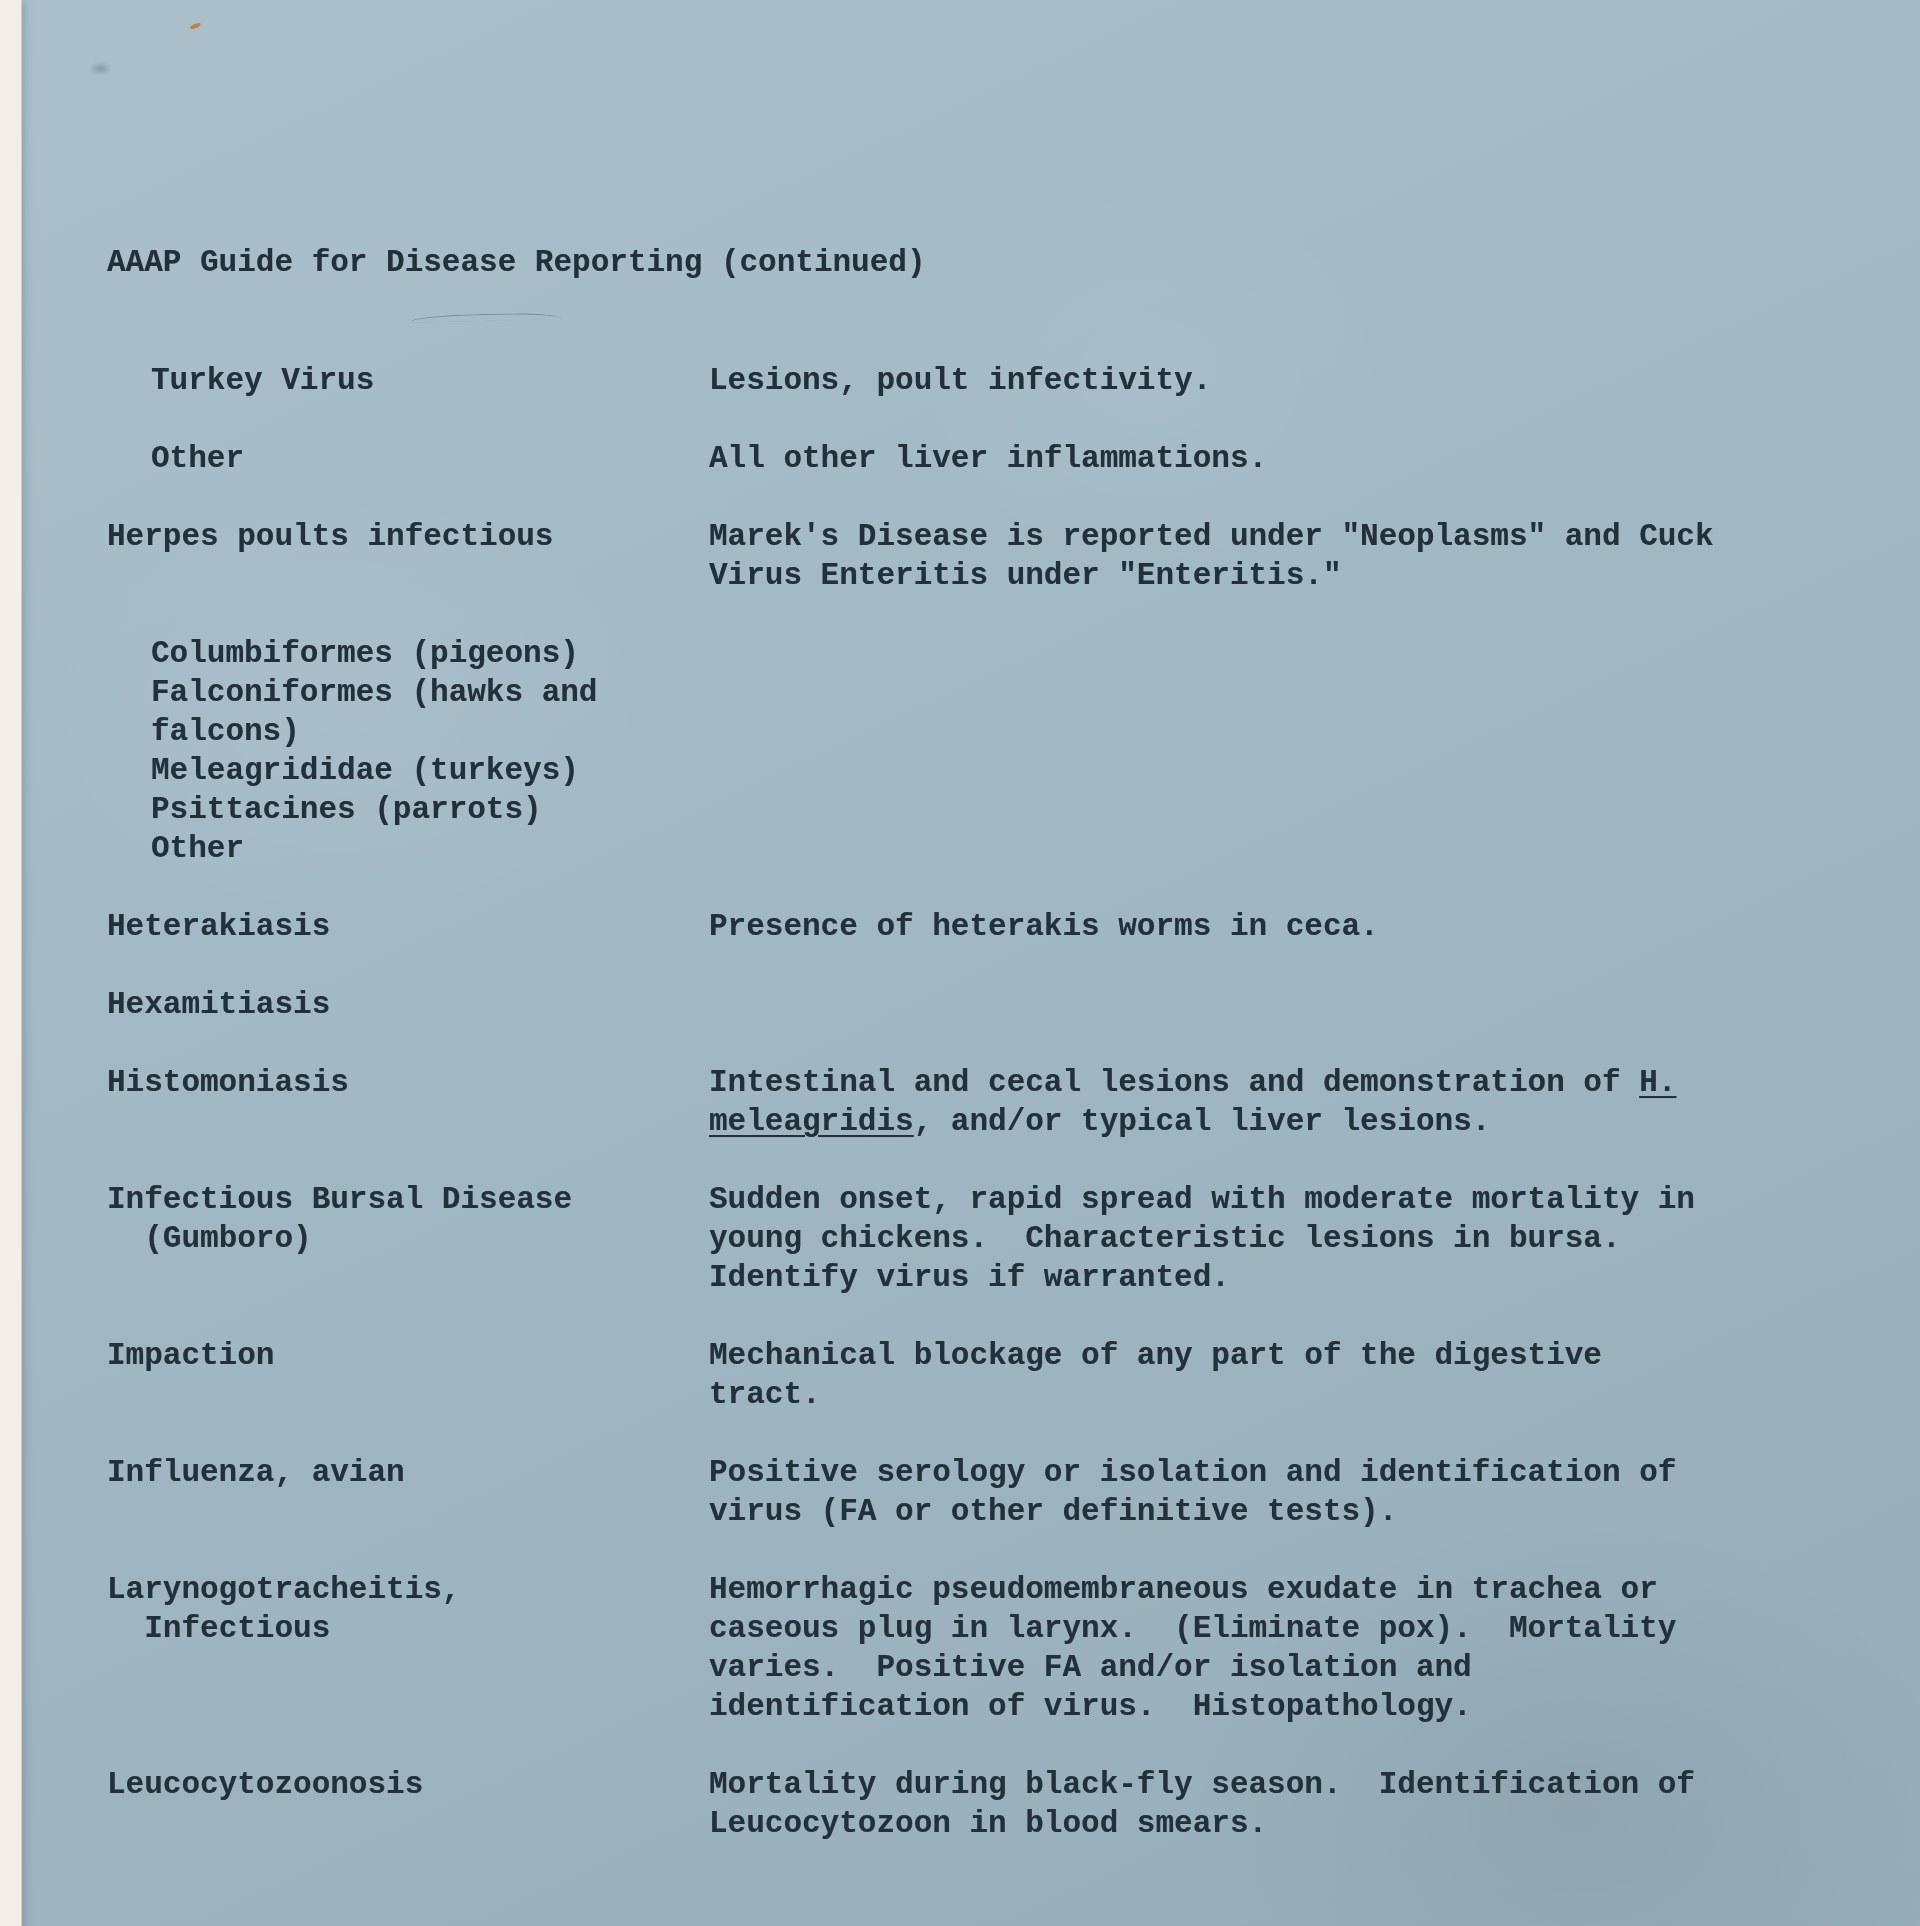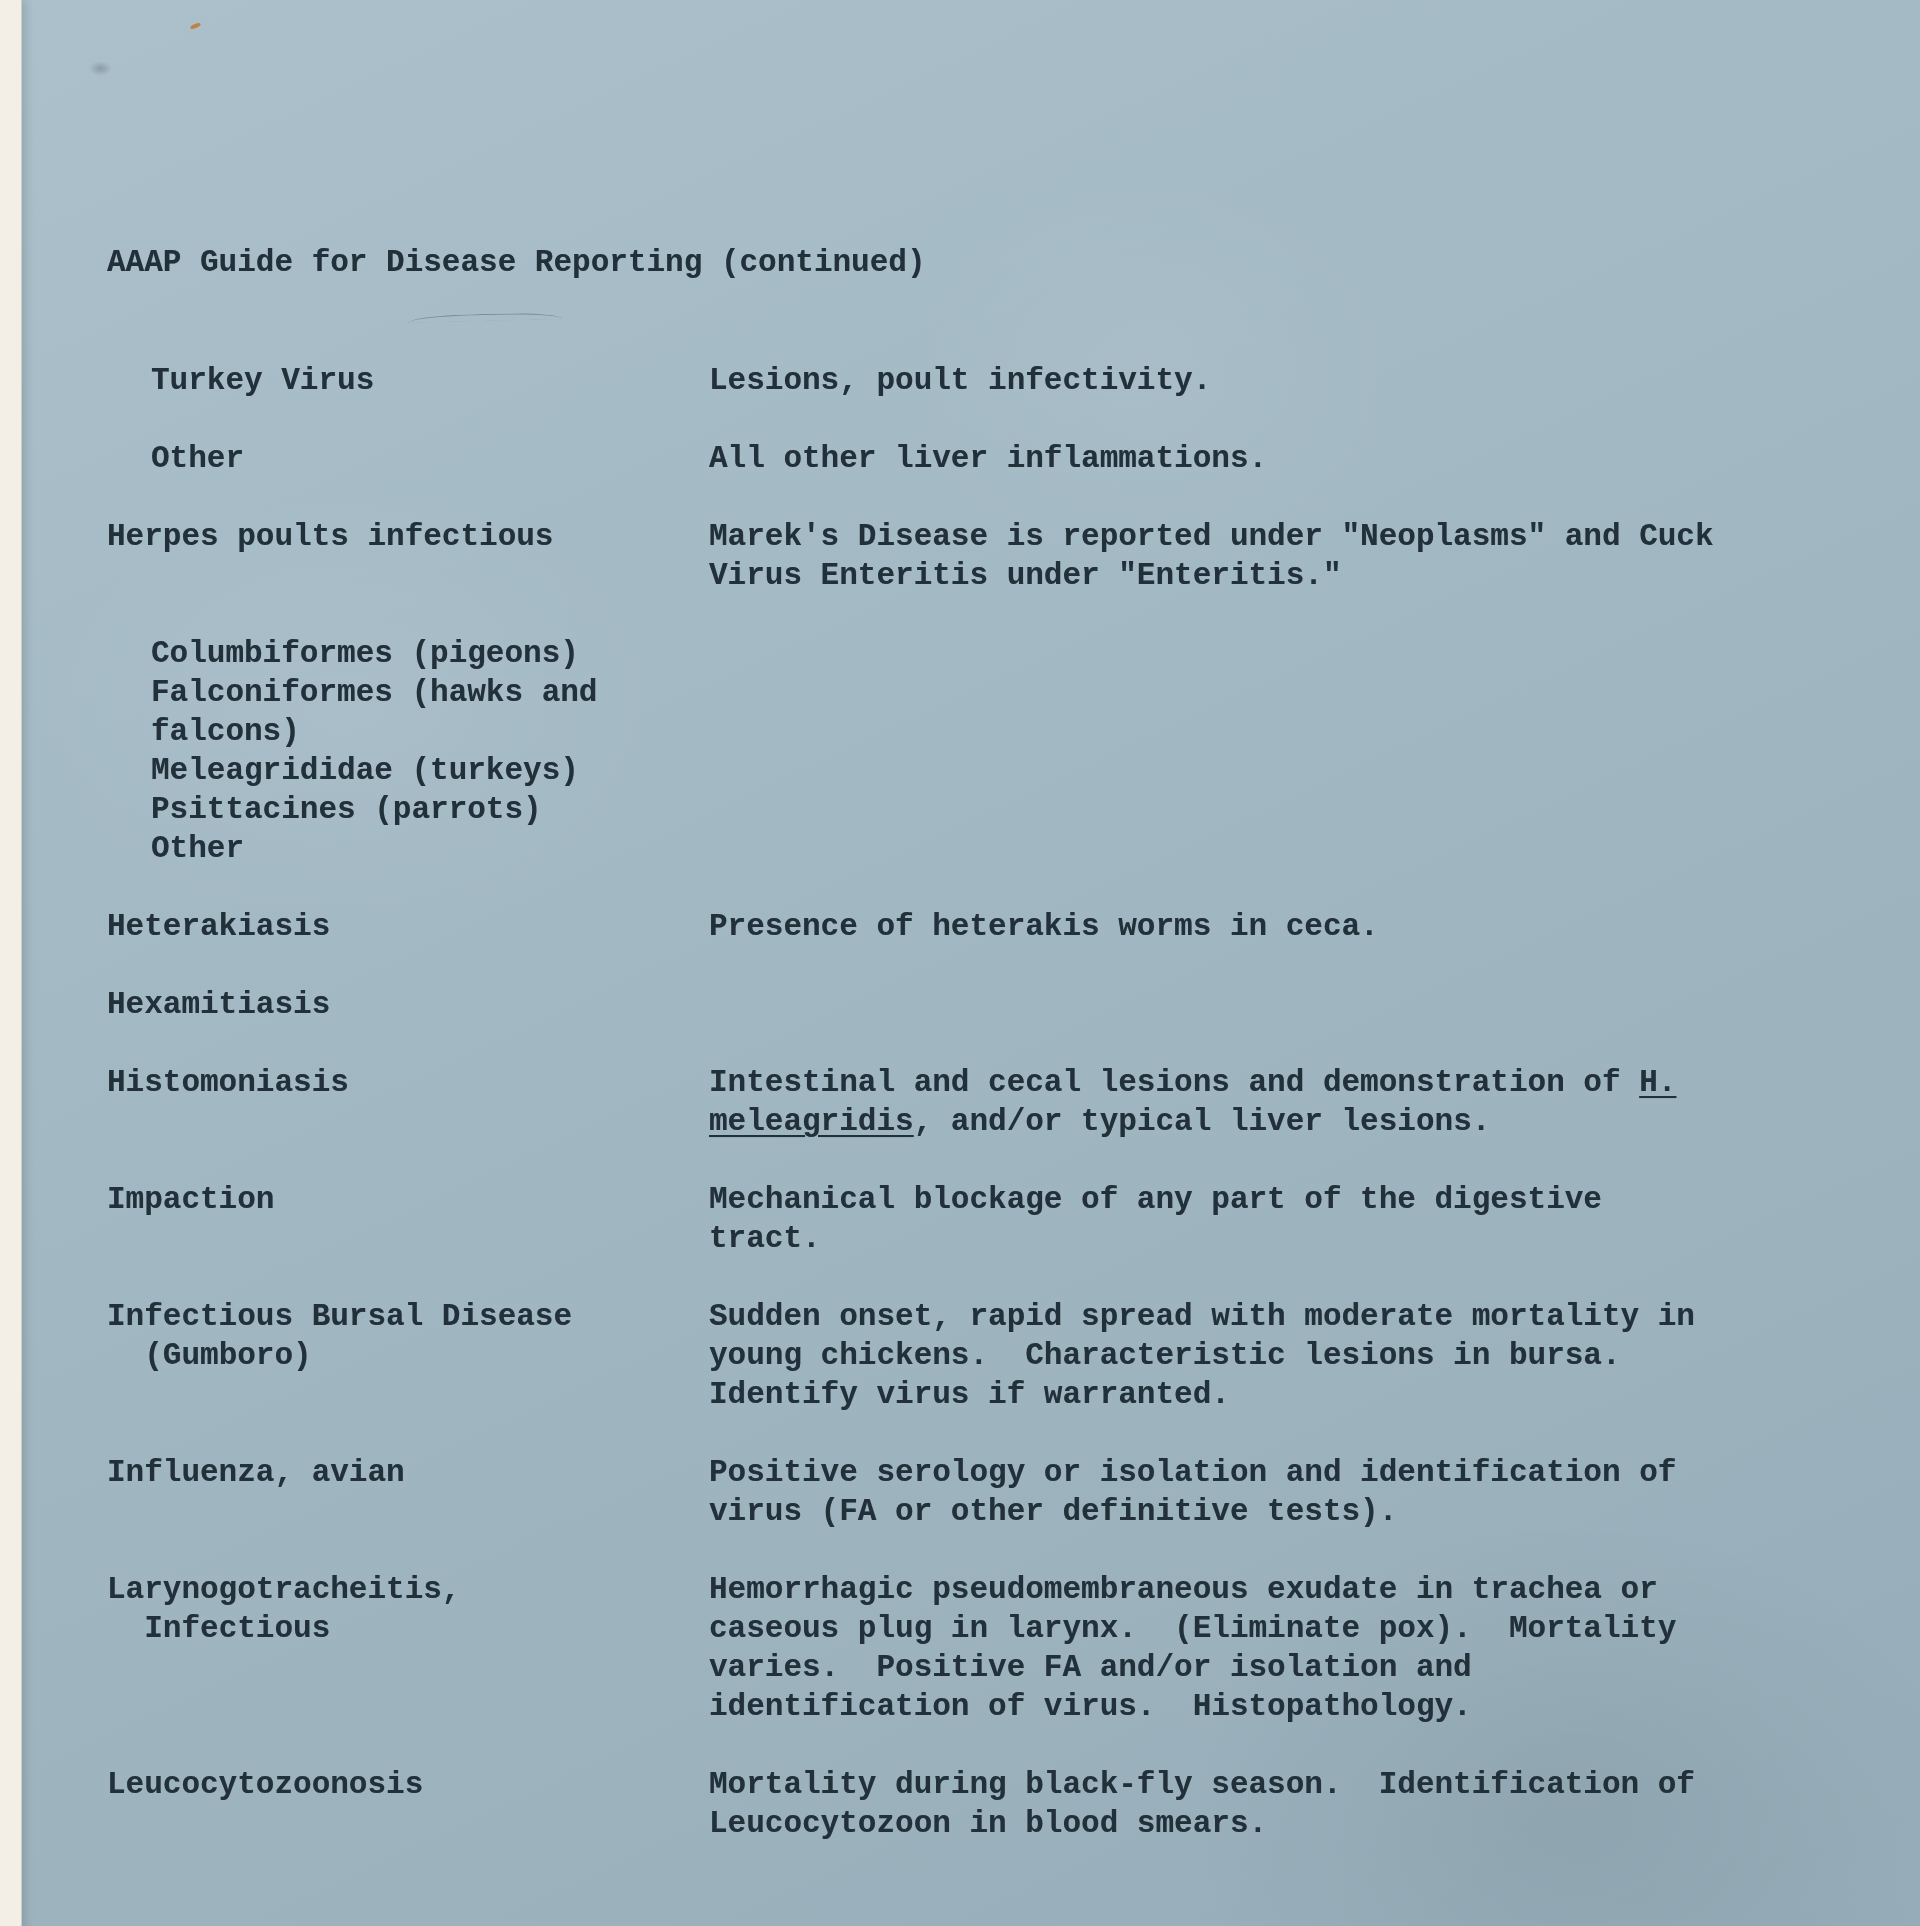--- a/index.html
+++ b/index.html
@@ -104,31 +104,31 @@
     <div class="term">Hexamitiasis</div>
   </div>
 
   <div class="entry">
     <div class="term">Histomoniasis</div>
     <div class="desc"><span>Intestinal and cecal lesions and demonstration of </span><span class="u">H.
 meleagridis</span><span>, and/or typical liver lesions.</span></div>
   </div>
 
   <div class="entry">
-    <div class="term">Impaction</div>
-    <div class="desc">Mechanical blockage of any part of the digestive
-tract.</div>
-  </div>
-
-  <div class="entry">
     <div class="term">Infectious Bursal Disease
   (Gumboro)</div>
     <div class="desc">Sudden onset, rapid spread with moderate mortality in
 young chickens.  Characteristic lesions in bursa.
 Identify virus if warranted.</div>
+  </div>
+
+  <div class="entry">
+    <div class="term">Impaction</div>
+    <div class="desc">Mechanical blockage of any part of the digestive
+tract.</div>
   </div>
 
   <div class="entry">
     <div class="term">Influenza, avian</div>
     <div class="desc">Positive serology or isolation and identification of
 virus (FA or other definitive tests).</div>
   </div>
 
   <div class="entry">
     <div class="term">Larynogotracheitis,

